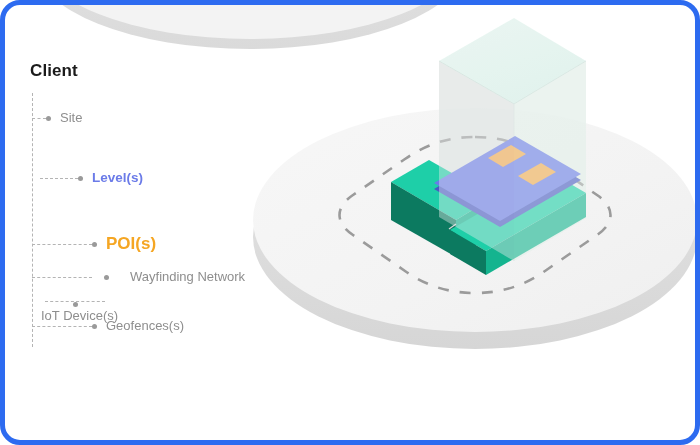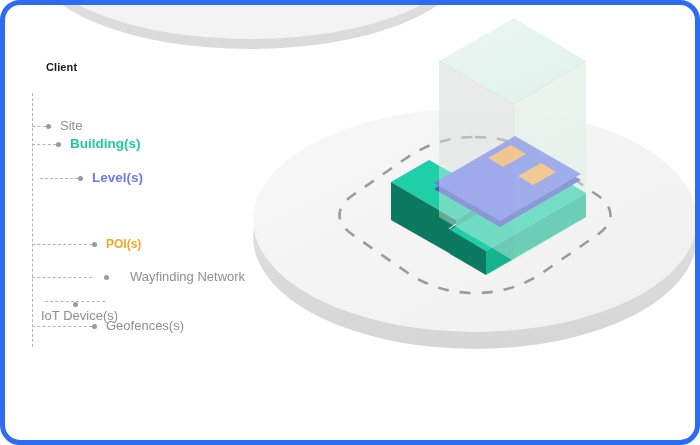--- a/index.html
+++ b/index.html
@@ -49,25 +49,24 @@
     left: 0;
     top: 0;
     width: 270px;
     height: 435px;
   }
 
   #page-title {
     position: absolute;
     left: 25px;
     top: 56px;
-    font-size: 11px;
+    font-size: 17px;
     font-weight: bold;
     color: #1b1b1b;
     letter-spacing: 0.1px;
-    margin-left: 16px;
   }
 
   #tree {
     position: absolute;
     left: 0;
     top: 0;
     width: 270px;
     height: 435px;
   }
 
@@ -114,21 +113,21 @@
     font-size: 13.5px;
   }
   .tree-label.accent-blue {
     color: #6b7be8;
     font-weight: bold;
     font-size: 13.5px;
   }
   .tree-label.accent-orange {
     color: #f5a623;
     font-weight: bold;
-    font-size: 12px;
+    font-size: 17px;
   }
 </style>
 </head>
 <body>
 
 <div id="app-card">
 
   <div id="illustration">
     <svg viewBox="0 0 690 435" xmlns="http://www.w3.org/2000/svg">
 
@@ -236,31 +235,26 @@
     </svg>
   </div>
 
   <div id="tree-panel">
 
     <div id="page-title">Client</div>
 
     <div id="tree">
       <div id="tree-trunk"></div>
 
-      <div class="tree-item" style="top:112px;">
+      <div class="tree-item" style="top:104px;">
         <div class="tree-branch" style="width:14px;"></div>
         <div class="tree-dot"></div>
         <div class="tree-label">Site</div>
       </div>
 
-      <div class="tree-item" style="top:130px;">
-        <div class="tree-branch" style="width:24px;"></div>
-        <div class="tree-dot"></div>
-        <div class="tree-label accent-teal">Building(s)</div>
-      </div>
 
       <div class="tree-item" style="top:164px;padding-left:8px;">
         <div class="tree-branch" style="width:38px;"></div>
         <div class="tree-dot"></div>
         <div class="tree-label accent-blue">Level(s)</div>
       </div>
 
 
       <div class="tree-item" style="top:230px;">
         <div class="tree-branch" style="width:60px;"></div>

